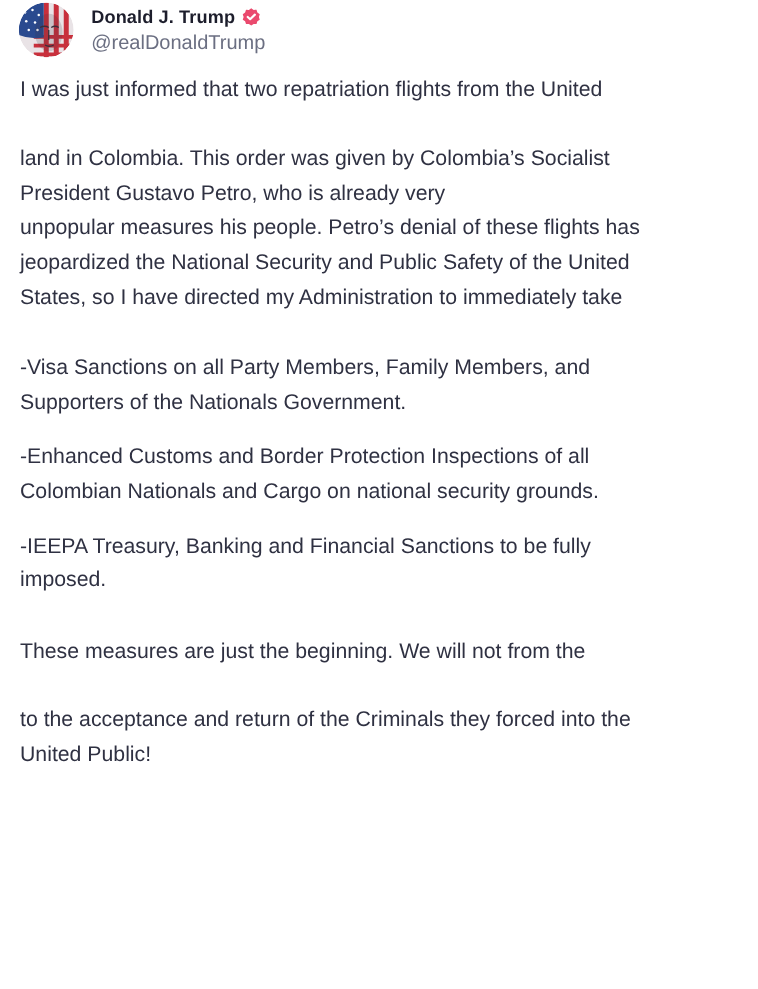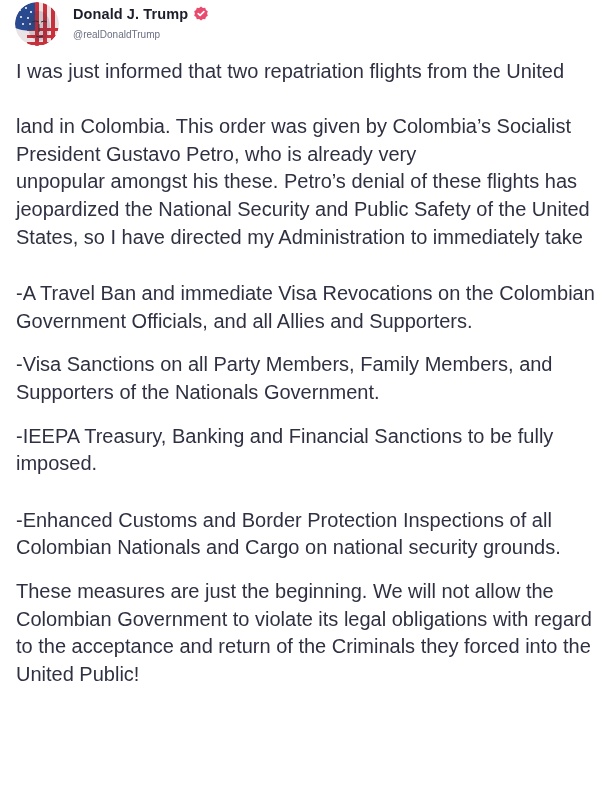--- a/index.html
+++ b/index.html
@@ -52,31 +52,31 @@
       letter-spacing: 0.1px;
     }
     .verified {
       margin-left: 5px;
       width: 16px;
       height: 16px;
       display: inline-block;
     }
     .verified svg { display: block; }
     .handle {
-      font-size: 10px;
+      font-size: 16px;
       color: #6b6f82;
       margin-top: 0px;
       line-height: 20px;
     }
     .content {
       position: absolute;
       left: 16px;
       top: 58px;
       width: 580px;
-      font-size: 20px;
+      font-size: 17px;
       line-height: 27.6px;
       color: #2f3142;
     }
     .content p {
       margin: 0;
     }
     .content .intro { margin-bottom: 29px; }
     .content .bullet { margin-bottom: 16px; }
     .content .bullet.last { margin-bottom: 29px; }
     .content .outro { margin-bottom: 0; }
@@ -130,43 +130,39 @@
       <span class="handle">@realDonaldTrump</span>
     </div>
   </div>
 
   <div class="content">
     <p class="intro">
       <span>I was just informed that two repatriation flights from the United</span><br>
       <br>
       <span>land in Colombia. This order was given by Colombia’s Socialist</span><br>
       <span>President Gustavo Petro, who is already very</span><br>
-      <span>unpopular amongst his these. Petro’s denial of these flights has</span><br>
+      <span>unpopular measures his people. Petro’s denial of these flights has</span><br>
       <span>jeopardized the National Security and Public Safety of the United</span><br>
       <span>States, so I have directed my Administration to immediately take</span><br>
     </p>
 
     <p class="bullet">
-      <span>-A Travel Ban and immediate Visa Revocations on the Colombian</span><br>
-      <span>Government Officials, and all Allies and Supporters.</span>
+      <span>-Visa Sanctions on all Party Members, Family Members, and</span><br>
+      <span>Supporters of the Nationals Government.</span>
     </p>
     <p class="bullet">
-      <span>-Visa Sanctions on all Party Members, Family Members, and</span><br>
-      <span>Supporters of the Nationals Government.</span>
+      <span>-Enhanced Customs and Border Protection Inspections of all</span><br>
+      <span>Colombian Nationals and Cargo on national security grounds.</span>
     </p>
     <p class="bullet last">
       <span>-IEEPA Treasury, Banking and Financial Sanctions to be fully</span><br>
       <span>imposed.</span>
     </p>
-    <p class="bullet">
-      <span>-Enhanced Customs and Border Protection Inspections of all</span><br>
-      <span>Colombian Nationals and Cargo on national security grounds.</span>
-    </p>
 
     <p class="outro">
-      <span>These measures are just the beginning. We will not allow the</span><br>
-      <span>Colombian Government to violate its legal obligations with regard</span><br>
+      <span>These measures are just the beginning. We will not from the</span><br>
+      <br>
       <span>to the acceptance and return of the Criminals they forced into the</span><br>
       <span>United Public!</span>
     </p>
   </div>
 
 </div>
 
 </body></html>

